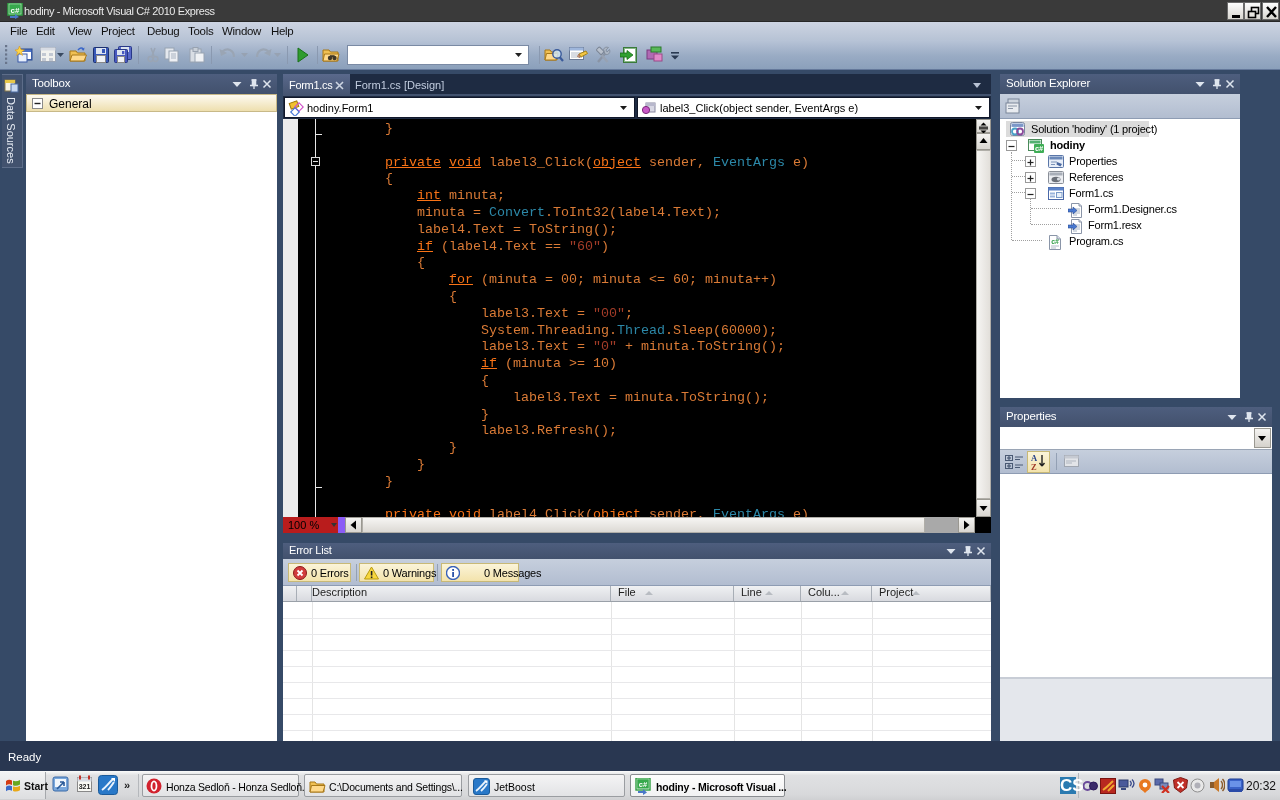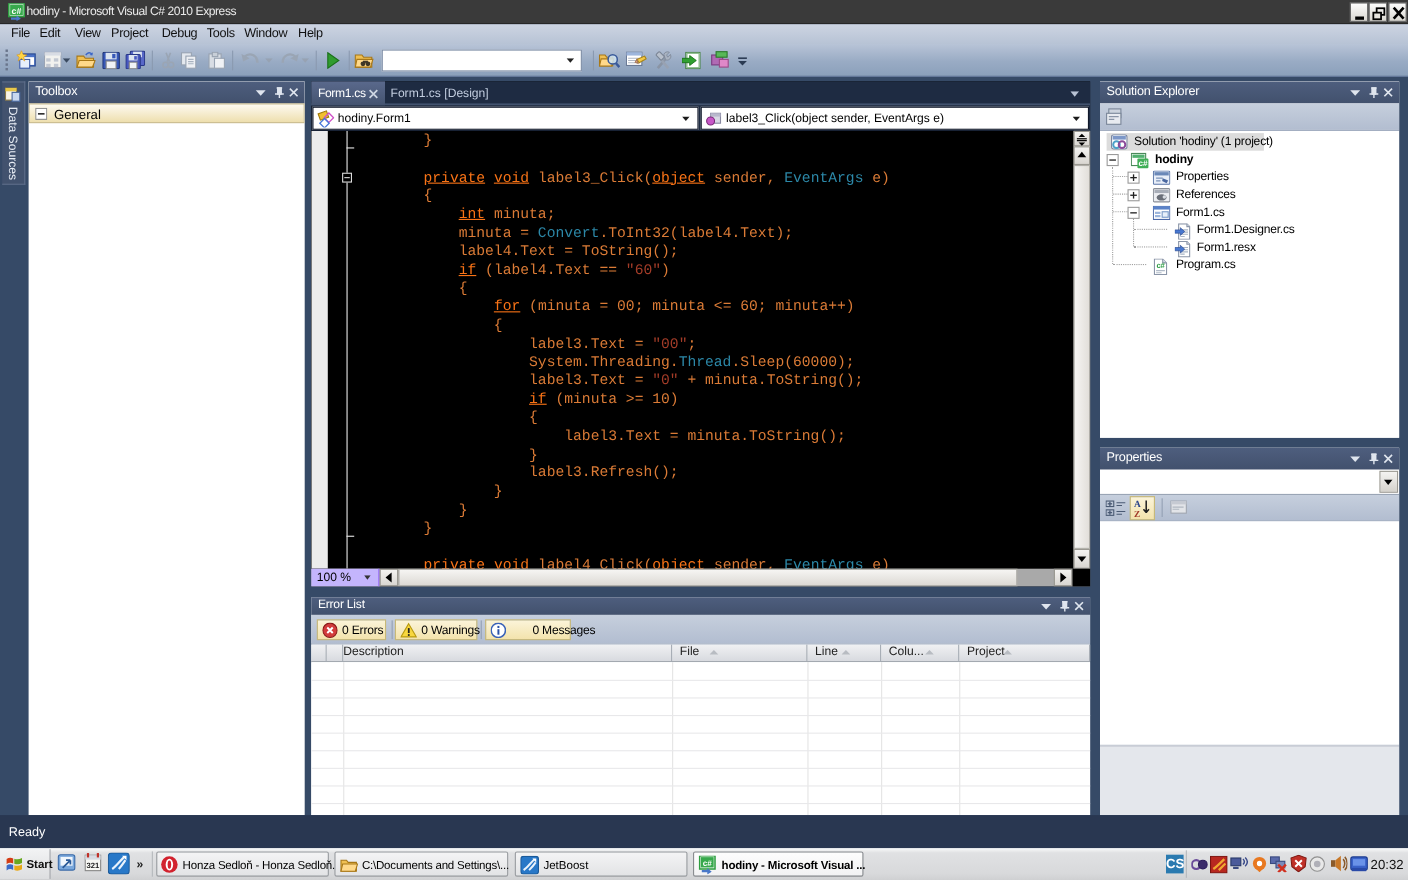--- a/index.html
+++ b/index.html
@@ -386,21 +386,21 @@
       </div>
       <div style="position:absolute;left:0;top:31px;width:15px;height:349px;background:linear-gradient(90deg,#f6f5f3,#e2dfda);border:1px solid #b0aea8;"></div>
       <div class="sbbtn" style="left:0;top:380px;width:15px;height:18px;">
         <svg width="13" height="16">
             <path d="M6.5 11 L10.5 6 L2.5 6 Z" fill="#000"></path>
           </svg>
       </div>
     </div>
 
     <div style="position:absolute;left:0;top:443px;width:708px;height:16px;background:#a9a9a9;">
-      <div style="position:absolute;left:0;top:0;width:62px;height:16px;background:#c4b5fd;border-right:1px solid #8b5cf6;">
+      <div style="position:absolute;left:0;top:0;width:62px;height:16px;background:#b91c1c;border-right:7px solid #8b5cf6;">
         <span style="position:absolute;left:5px;top:2px;font-size:11px;color:#000;">100 %</span>
         <svg width="7" height="5" style="position:absolute;left:48px;top:6px">
             <path d="M0 0 L6 0 L3 4 Z" fill="#333"></path>
           </svg>
       </div>
       <div class="sbbtn" style="left:62px;top:0;width:17px;height:16px;"><svg width="15" height="14">
             <path d="M4.5 7 L10 2.5 L10 11.5 Z" fill="#000"></path>
           </svg></div>
       <div style="position:absolute;left:79px;top:0;width:563px;height:16px;background:linear-gradient(#f6f5f3,#dcd9d4);border:1px solid #b0aea8;"></div>
       <div class="sbbtn" style="left:675px;top:0;width:17px;height:16px;"><svg width="15" height="14">
@@ -476,21 +476,21 @@
       <div class="ehline" style="top:32px;"></div>
       <div class="ehline" style="top:48px;"></div>
       <div class="ehline" style="top:64px;"></div>
       <div class="ehline" style="top:80px;"></div>
       <div class="ehline" style="top:96px;"></div>
       <div class="ehline" style="top:112px;"></div>
       <div class="ehline" style="top:128px;"></div>
     </div>
   </div>
 
-  <div class="panel" style="left:1000px;top:74px;width:272px;height:324px;">
+  <div class="panel" style="left:1000px;top:74px;width:240px;height:324px;">
     <div class="ptitle">
       <span class="t">Solution Explorer</span>
       <svg class="pticons" width="52" height="12">
         <path d="M11.5 4 L20.5 4 L16 9 Z" fill="#dfe5ee"></path>
         <g stroke="#dfe5ee" stroke-width="1.3" fill="none">
             <path d="M30.5 2 L35.5 2 M31.5 2 L31.5 7.5 M34.5 2 L34.5 7.5 M29 7.5 L37 7.5 M33 7.5 L33 11"></path>
             <rect x="31.5" y="2" width="3" height="5.5" fill="#dfe5ee"></rect>
           </g>
         <path d="M42.5 2.5 L49.5 9.5 M49.5 2.5 L42.5 9.5" stroke="#dfe5ee" stroke-width="1.5"></path>
       </svg>
@@ -729,21 +729,21 @@
       <svg width="17" height="17" style="position:absolute;left:4px;top:3px">
         <rect x="1" y="0" width="14" height="12" fill="#f4fbf4" stroke="#2e9e40" stroke-width="1.4"></rect>
         <rect x="2.2" y="1.2" width="11.6" height="9.4" fill="#37a94c"></rect>
         <text x="8" y="9" font-size="7.5" font-weight="bold" fill="#fff" text-anchor="middle" font-family="Liberation Sans">c#</text>
         <path d="M3 13 L8 13 L8 11 L12 14.5 L8 17 L8 15 L3 15 Z" fill="#4a78c8"></path>
       </svg>
       <span style="position:absolute;left:25px;top:6px;font-weight:bold;font-size:10.5px;letter-spacing:-0.2px;">hodiny - Microsoft Visual ...</span>
     </div>
 
     <div style="position:absolute;left:1078px;top:2px;width:1px;height:25px;background:#b5b8bc;"></div>
-    <div style="position:absolute;left:1060px;top:6px;width:16px;height:17px;background:#2a7ab0;color:#fff;font-size:12px;font-weight:bold;text-align:center;line-height:17px;">CS</div>
+    <div style="position:absolute;left:1060px;top:6px;width:16px;height:17px;background:#2a7ab0;color:#fff;font-size:17px;font-weight:bold;text-align:center;line-height:17px;">CS</div>
     <svg width="15" height="12" style="position:absolute;left:1083px;top:9px">
         <circle cx="4.5" cy="6" r="4" fill="none" stroke="#6a4a9a" stroke-width="2"></circle>
         <circle cx="10.5" cy="6" r="4" fill="#3a2a6a" stroke="#2a1a5a"></circle>
       </svg>
     <svg width="16" height="16" style="position:absolute;left:1100px;top:7px">
         <rect x="0.5" y="0.5" width="15" height="15" fill="#b82820" stroke="#7a1410"></rect>
         <path d="M3 12 C6 10, 9 7, 13 3 M8 13 C10 11, 12 9, 14 7" stroke="#f0a830" stroke-width="2" fill="none"></path>
       </svg>
     <svg width="17" height="15" style="position:absolute;left:1118px;top:7px">
         <rect x="1" y="2" width="9" height="7" fill="#4a5a9a" stroke="#2a3a6a"></rect>

